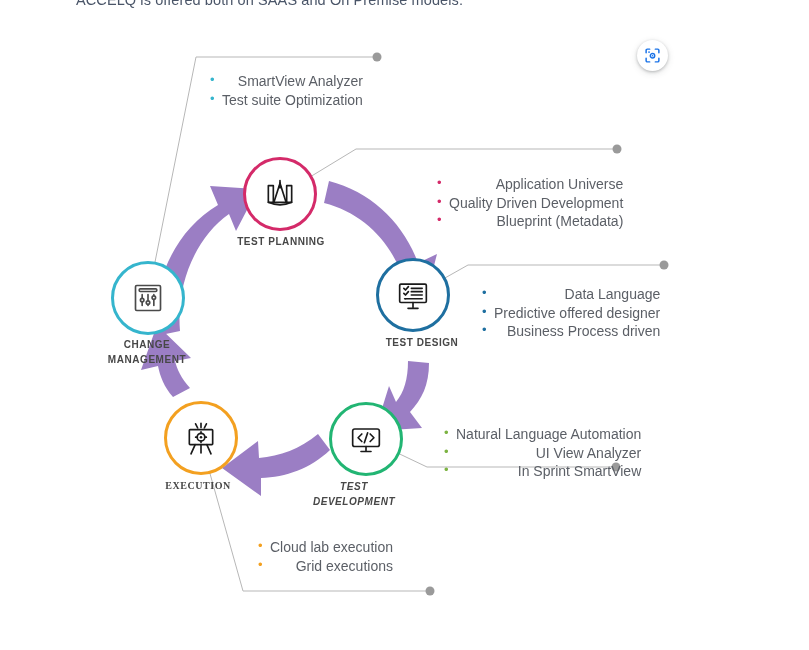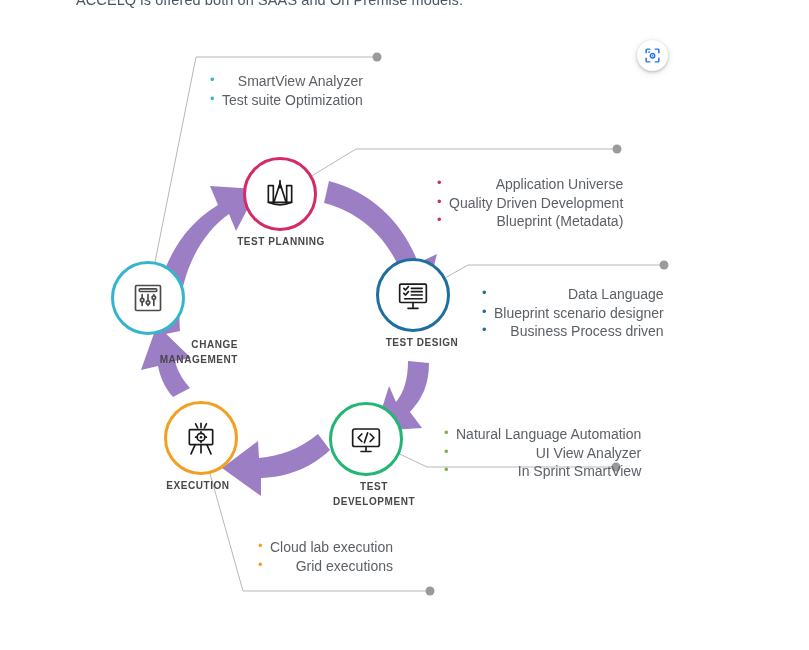--- a/index.html
+++ b/index.html
@@ -79,27 +79,27 @@
     white-space: pre-line;
   }
 
   #node-test-planning      { left: 243px; top: 157px; border-color: #d42a69; }
   #label-test-planning     { left: 203px; top: 234px; width: 156px; }
 
   #node-test-design        { left: 376px; top: 258px; border-color: #1e6fa0; }
   #label-test-design       { left: 344px; top: 335px; width: 156px; }
 
   #node-test-development   { left: 329px; top: 402px; border-color: #22b573; }
-  #label-test-development  { left: 296px; top: 479px; width: 156px; }
+  #label-test-development  { left: 276px; top: 479px; width: 156px; font-style: italic; }
 
   #node-execution          { left: 164px; top: 401px; border-color: #f3a020; }
-  #label-execution         { left: 120px; top: 478px; width: 156px; }
+  #label-execution         { left: 120px; top: 478px; width: 156px; font-family: Liberation Serif, serif; }
 
   #node-change-management  { left: 111px; top: 261px; border-color: #35b5cd; }
-  #label-change-management { left: 82px; top: 337px; width: 156px; text-align: right; }
+  #label-change-management { left: 69px; top: 337px; width: 156px; }
 
   
   .callout {
     position: absolute;
     z-index: 6;
   }
   .callout ul {
     margin: 12px;
     padding: 0;
     list-style: none;
@@ -321,21 +321,21 @@
     <ul>
       <li>Application Universe</li>
       <li>Quality Driven Development</li>
       <li>Blueprint (Metadata)</li>
     </ul>
   </div>
 
   <div id="callout-test-design" class="callout">
     <ul>
       <li>Data Language</li>
-      <li>Blueprint scenario designer</li>
+      <li>Predictive offered designer</li>
       <li>Business Process driven</li>
     </ul>
   </div>
 
   <div id="callout-test-development" class="callout">
     <ul>
       <li>Natural Language Automation</li>
       <li>UI View Analyzer</li>
       <li>In Sprint SmartView</li>
     </ul>

